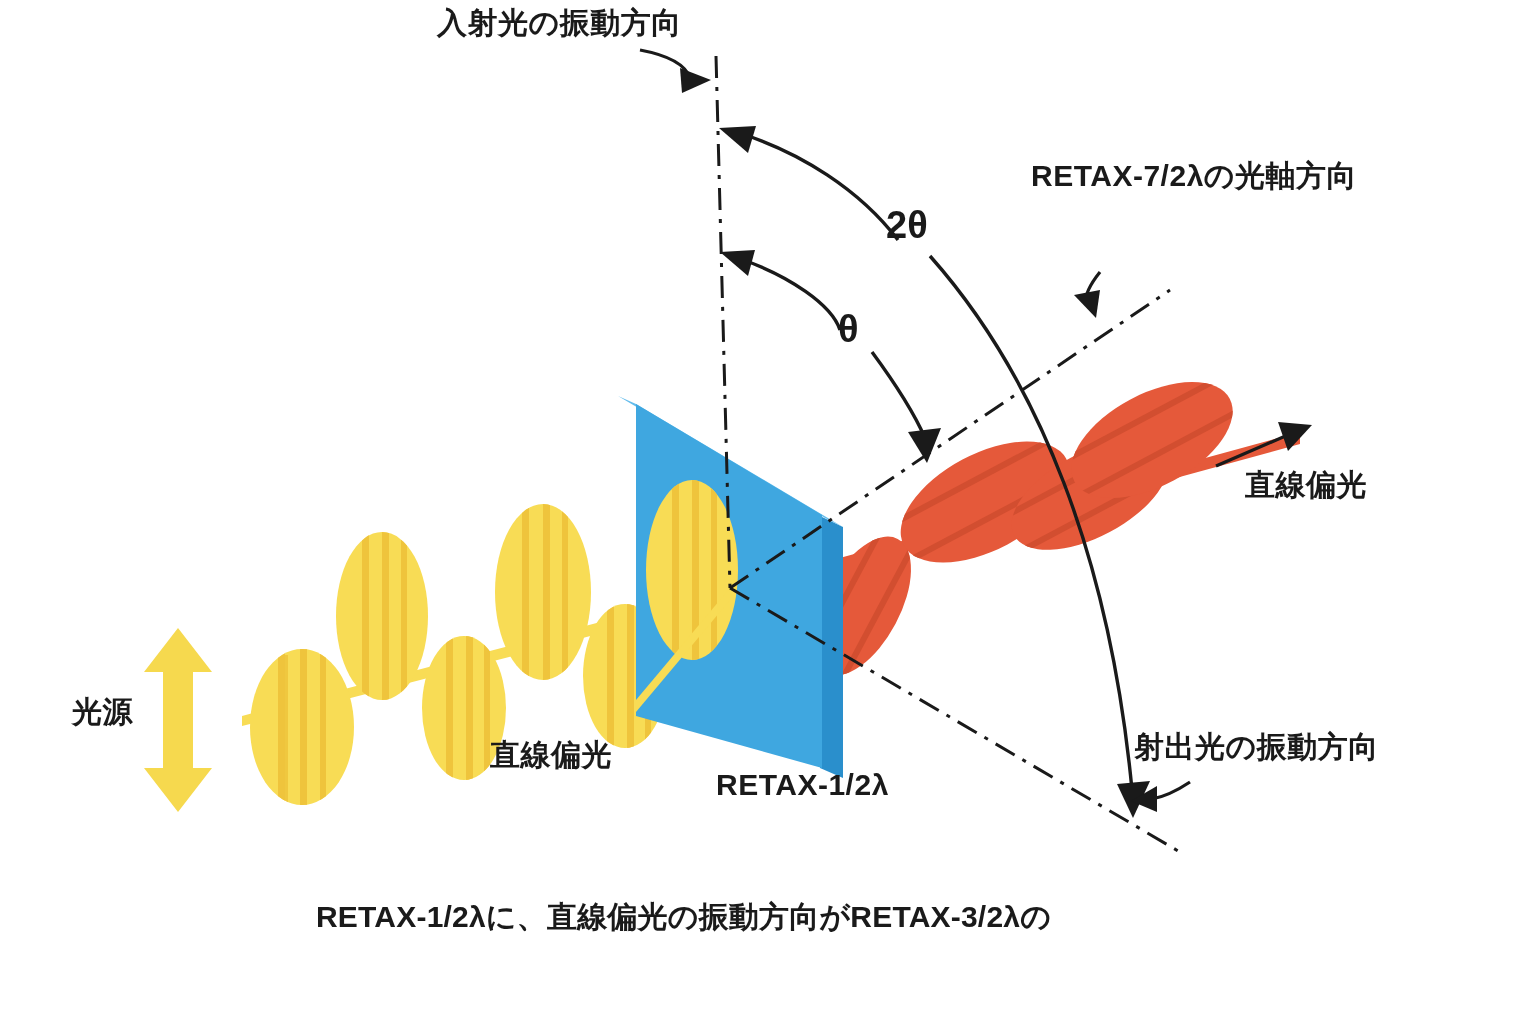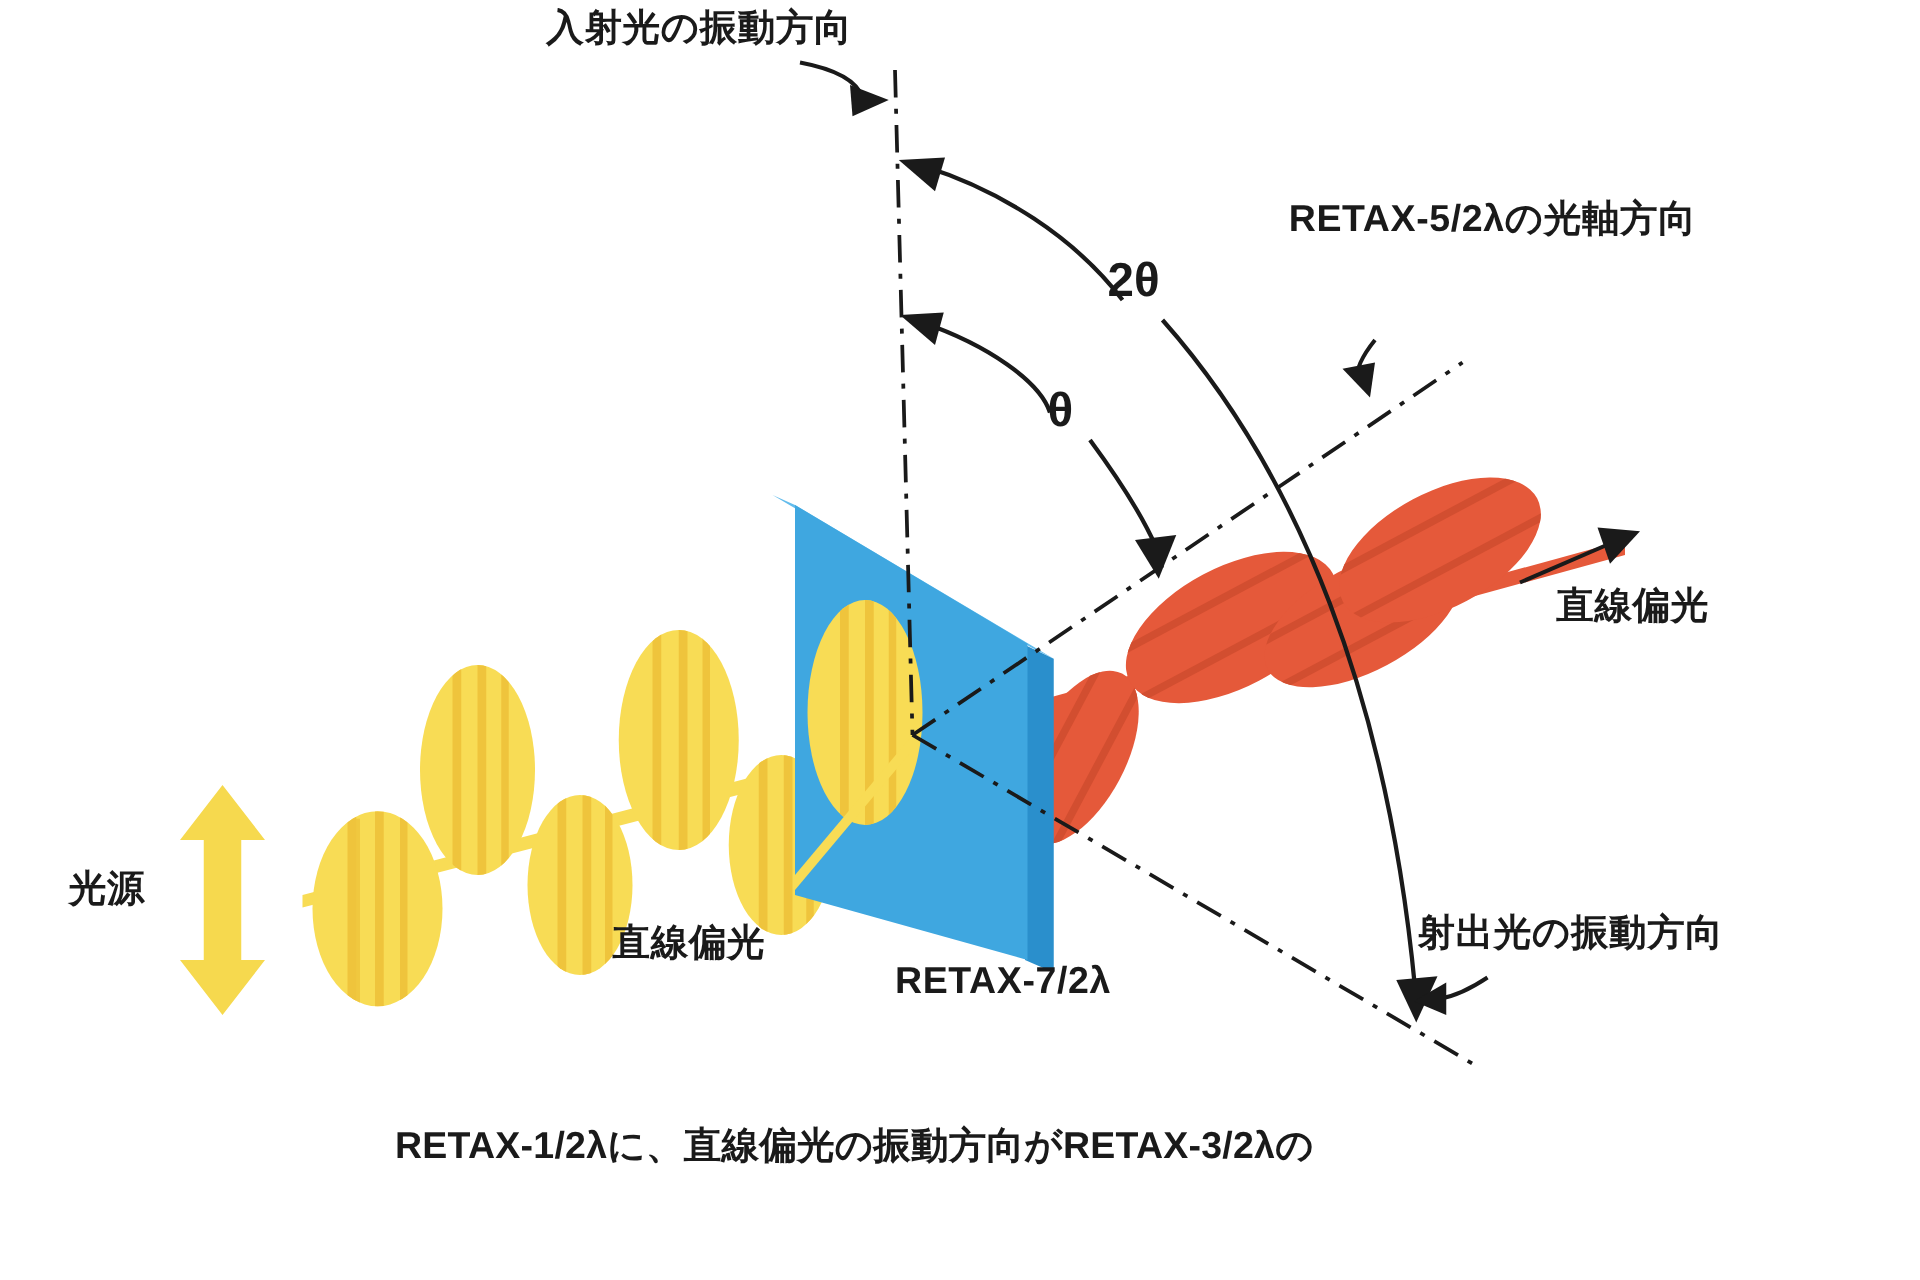--- a/index.html
+++ b/index.html
@@ -238,34 +238,34 @@
     <polygon points="1131,801 1157,786 1157,812" fill="#1a1a1a"></polygon>
 
     <g stroke="#1a1a1a" stroke-width="3.2" fill="none">
       <line x1="1216" y1="466" x2="1290" y2="434"></line>
     </g>
     <polygon points="1312,425 1278,422 1288,451" fill="#1a1a1a"></polygon>
   </svg>
 
   <div class="lbl lbl-jp" style="left:437px; top:8px;">入射光の振動方向</div>
 
-  <div class="lbl lbl-jp" style="left:1031px; top:161px;">RETAX-5/2λの光軸方向</div>
+  <div class="lbl lbl-jp" style="left:1031px; top:161px;">RETAX-7/2λの光軸方向</div>
 
   <div class="lbl lbl-angle" style="left:886px; top:206px;">2θ</div>
 
   <div class="lbl lbl-angle" style="left:838px; top:310px;">θ</div>
 
   <div class="lbl lbl-jp" style="left:1245px; top:470px;">直線偏光</div>
 
   <div class="lbl lbl-jp" style="left:1134px; top:732px;">射出光の振動方向</div>
 
-  <div class="lbl lbl-jp" style="left:55px; top:697px;">光源</div>
+  <div class="lbl lbl-jp" style="left:72px; top:697px;">光源</div>
 
   <div class="lbl lbl-jp" style="left:490px; top:740px;">直線偏光</div>
 
-  <div class="lbl lbl-mid" style="left:716px; top:770px; font-size:30px;">RETAX-7/2λ</div>
+  <div class="lbl lbl-mid" style="left:716px; top:770px; font-size:30px;">RETAX-1/2λ</div>
 
   <div class="caption">
     <div>RETAX-1/2λに、直線偏光の振動方向がRETAX-3/2λの</div>
     
   </div>
 
 </div>
 
 </body></html>

